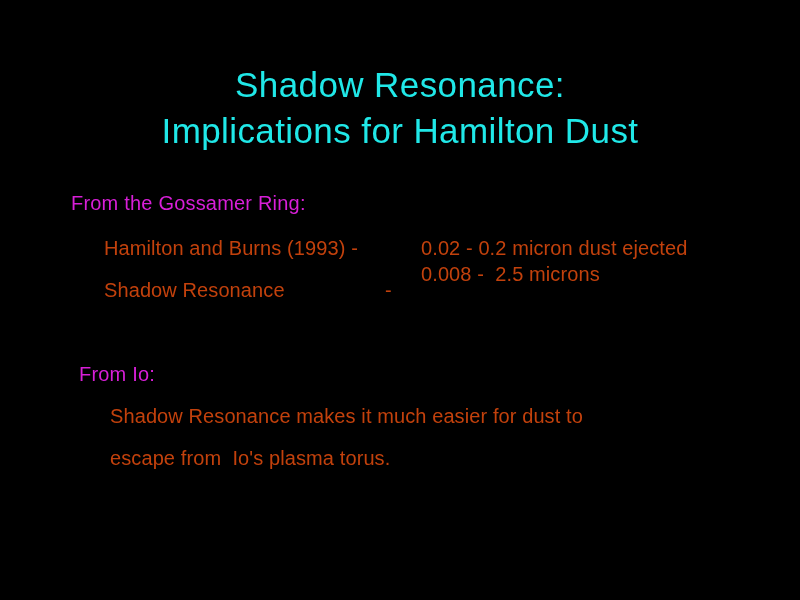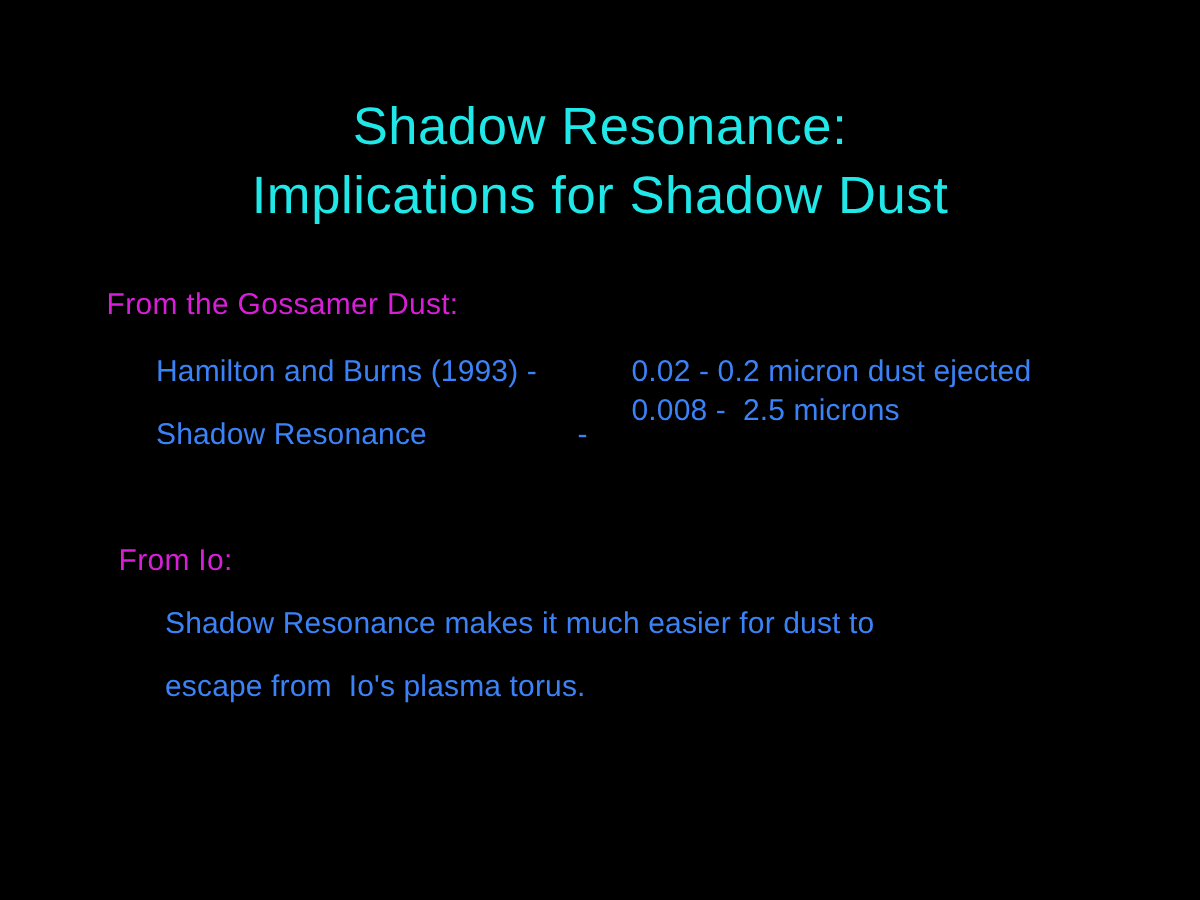--- a/index.html
+++ b/index.html
@@ -41,21 +41,21 @@
     position: absolute;
     color: #D81FD8;
     font-size: 20px;
     line-height: 24px;
     font-weight: 400;
     letter-spacing: 0.2px;
     white-space: pre;
   }
   .body-line {
     position: absolute;
-    color: #3b82f6;
+    color: #c2410c;
     font-size: 20px;
     line-height: 24px;
     font-weight: 400;
     letter-spacing: 0.1px;
     white-space: pre;
   }
 
   
   #gossamer-heading   { left: 71px;  top: 151px; }
   #row-hamilton-label { left: 104px; top: 196px; }
@@ -70,24 +70,24 @@
   #io-line-1     { left: 110px; top: 364px; text-align: center; }
   #io-line-2     { left: 110px; top: 406px; }
 </style>
 </head>
 <body>
 
 <div id="slide">
 
   <div id="title-block">
     <span class="title-line">Shadow Resonance:</span>
-    <span class="title-line">Implications for Shadow Dust</span>
+    <span class="title-line">Implications for Hamilton Dust</span>
   </div>
 
-  <div class="section-head" id="gossamer-heading">From the Gossamer Dust:</div>
+  <div class="section-head" id="gossamer-heading">From the Gossamer Ring:</div>
 
   <div class="body-line" id="row-hamilton-label">Hamilton and Burns (1993) -</div>
   <div class="body-line" id="row-hamilton-dash"></div>
   <div class="body-line" id="row-hamilton-value">0.02 - 0.2 micron dust ejected</div>
 
   <div class="body-line" id="row-shadow-label">Shadow Resonance</div>
   <div class="body-line" id="row-shadow-dash">-</div>
   <div class="body-line" id="row-shadow-value">0.008 -  2.5 microns</div>
 
   <div class="section-head" id="io-heading">From Io:</div>

